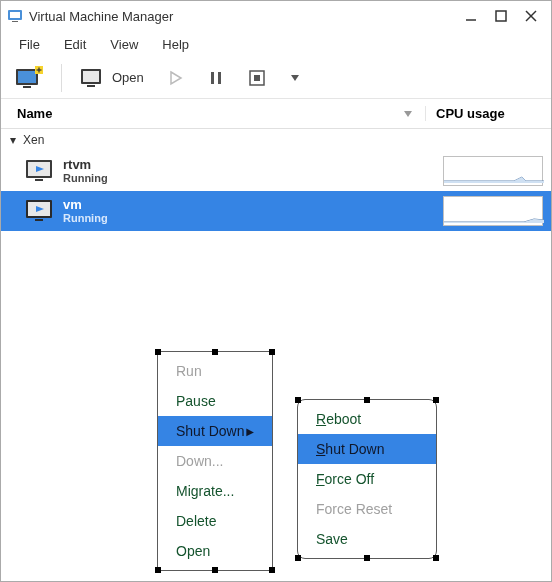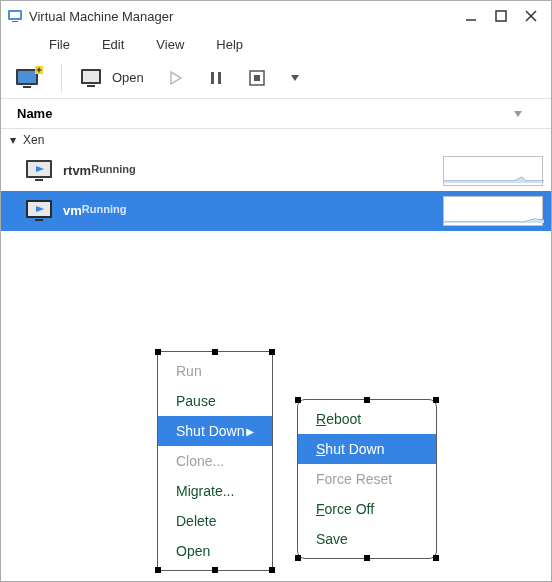--- a/index.html
+++ b/index.html
@@ -2,47 +2,47 @@
 <html><head>
   <meta charset="utf-8">
   <style>
     * { box-sizing: border-box; margin: 0; padding: 0; }
     body { font-family: sans-serif; font-size: 13px; color: #333; background: #fff; width: 552px; height: 582px; overflow: hidden; }
     .window { width: 552px; height: 582px; border: 1px solid #aaa; background: #fff; display: flex; flex-direction: column; }
     .titlebar { height: 30px; display: flex; align-items: center; padding: 0 6px; }
     .title-icon { width: 16px; height: 16px; margin-right: 6px; }
     .titlebar-text { flex: 1; font-weight: 500; }
     .titlebar-controls { display: flex; gap: 18px; align-items: center; padding-right: 8px; }
-    .menubar { height: 26px; display: flex; align-items: center; padding: 0 6px; gap: 8px; margin-left: 30px; }
+    .menubar { height: 26px; display: flex; align-items: center; padding: 0 6px; gap: 0; }
     .menu-item { padding: 4px 12px; cursor: pointer; }
     .toolbar { height: 42px; display: flex; align-items: center; padding: 0 8px; gap: 12px; border-bottom: 1px solid #e5e5e5; }
     .toolbar-sep { width: 1px; height: 28px; background: #ddd; }
     .toolbar-btn { display: flex; align-items: center; gap: 6px; padding: 4px 6px; }
     .icon-btn svg { display: block; }
     .headers { height: 30px; display: flex; align-items: center; border-bottom: 1px solid #e0e0e0; padding: 0 16px; font-weight: 600; color: #000000; }
     .header-name { flex: 1; display: flex; align-items: center; justify-content: space-between; padding-right: 12px; }
     .header-cpu { width: 110px; border-left: 1px solid #e5e5e5; padding-left: 10px; }
     .tree { flex: 1; position: relative; background: #fff; }
     .conn-row { height: 22px; display: flex; align-items: center; padding: 0 6px; font-size: 12px; }
     .conn-arrow { width: 12px; text-align: center; margin-right: 4px; }
     .vm-row { height: 40px; display: flex; align-items: center; padding-left: 24px; padding-right: 8px; }
     .vm-row.selected { background: #3584e4; color: #fff; }
     .vm-icon { width: 30px; height: 26px; margin-right: 8px; }
-    .vm-text { flex: 1; display: flex; line-height: 1.2; }
+    .vm-text { flex: 1; display: flex; flex-direction: column; line-height: 1.2; }
     .vm-name { font-weight: 700; }
     .vm-status { font-size: 11px; opacity: 0.9; font-weight: bold; }
     .vm-row.selected .vm-status { color: #eaf3ff; }
     .cpu-chart { width: 100px; height: 30px; border: 1px solid #c0c0c0; background: #fff; position: relative; }
     .vm-row.selected .cpu-chart { background: #fff; }
     .context-menu, .sub-menu { position: absolute; background: #fff; border: 1px solid #5a5a5a; padding: 4px 0; font-size: 14px; }
     .context-menu { left: 156px; top: 222px; width: 116px; }
     .sub-menu { left: 296px; top: 270px; width: 140px; border-radius: 8px; }
     .menu-entry { padding: 7px 18px; display: flex; align-items: center; justify-content: space-between; color: #14532d; cursor: pointer; }
     .menu-entry.disabled { color: #a0a0a0; cursor: default; }
-    .menu-entry.highlight { background: #3584e4; color: #ffffff; }
+    .menu-entry.highlight { background: #3584e4; color: #0f172a; }
     .menu-entry .arrow { font-size: 10px; }
     .resize-handle { position: absolute; width: 6px; height: 6px; background: #000; }
     .underline-first::first-letter { text-decoration: underline; }
     .sparkline { position: absolute; bottom: 2px; left: 0; right: 0; height: 8px; }
   </style>
 </head>
 <body>
 
 <div class="window">
 
@@ -118,20 +118,23 @@
     </div>
   </div>
 
   <div class="headers">
     <div class="header-name">
       <span>Name</span>
       <svg width="10" height="10">
           <polygon points="1,2 9,2 5,8" fill="#999"></polygon>
         </svg>
     </div>
+    <div class="header-cpu">
+      <span>CPU usage</span>
+    </div>
   </div>
 
   <div class="tree">
     <div class="conn-row">
       <span class="conn-arrow">▾</span>
       <span>Xen</span>
     </div>
 
     <div class="vm-row">
       <svg class="vm-icon" viewBox="0 0 30 26">
@@ -182,21 +185,21 @@
           <span>Run</span>
         </div>
       <div class="menu-entry">
           <span>Pause</span>
         </div>
       <div class="menu-entry highlight">
           <span>Shut Down</span>
           <span class="arrow">▶</span>
         </div>
       <div class="menu-entry disabled">
-          <span>Clone...</span>
+          <span>Down...</span>
         </div>
       <div class="menu-entry">
           <span>Migrate...</span>
         </div>
       <div class="menu-entry">
           <span>Delete</span>
         </div>
       <div class="menu-entry">
           <span>Open</span>
         </div>
@@ -208,25 +211,25 @@
       <div class="resize-handle" style="bottom:-3px;left:-3px"></div>
         <div class="resize-handle" style="bottom:-3px;right:-3px"></div>
       <div class="resize-handle" style="top:-3px;left:calc(50% - 3px)"></div>
         <div class="resize-handle" style="bottom:-3px;left:calc(50% - 3px)"></div>
       <div class="menu-entry">
           <span class="underline-first">Reboot</span>
         </div>
       <div class="menu-entry highlight">
           <span class="underline-first">Shut Down</span>
         </div>
+      <div class="menu-entry">
+          <span class="underline-first">Force Off</span>
+        </div>
       <div class="menu-entry disabled">
           <span>Force Reset</span>
         </div>
       <div class="menu-entry">
-          <span class="underline-first">Force Off</span>
-        </div>
-      <div class="menu-entry">
           <span>Save</span>
         </div>
     </div>
 
   </div>
 </div>
 
 </body></html>

